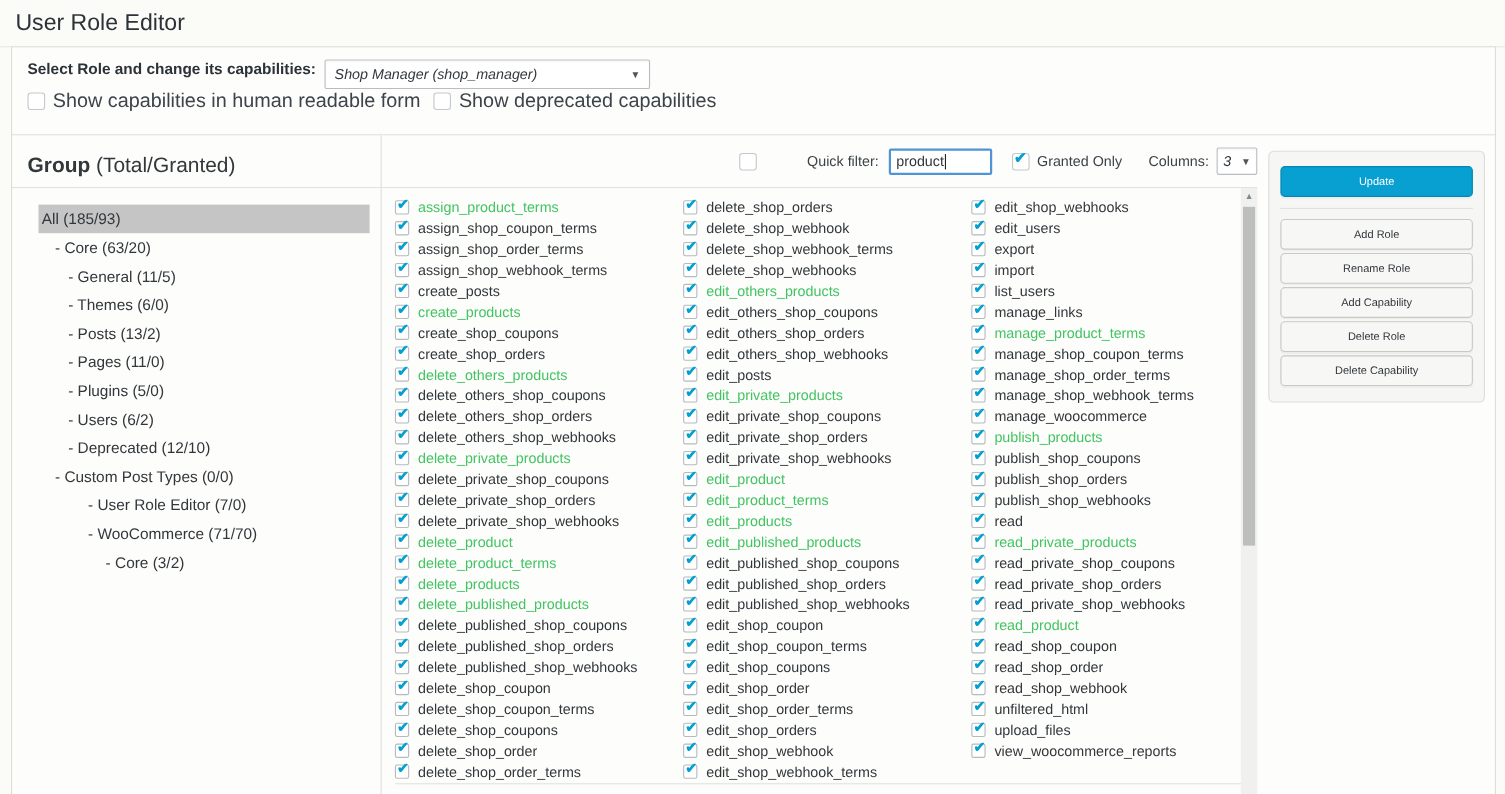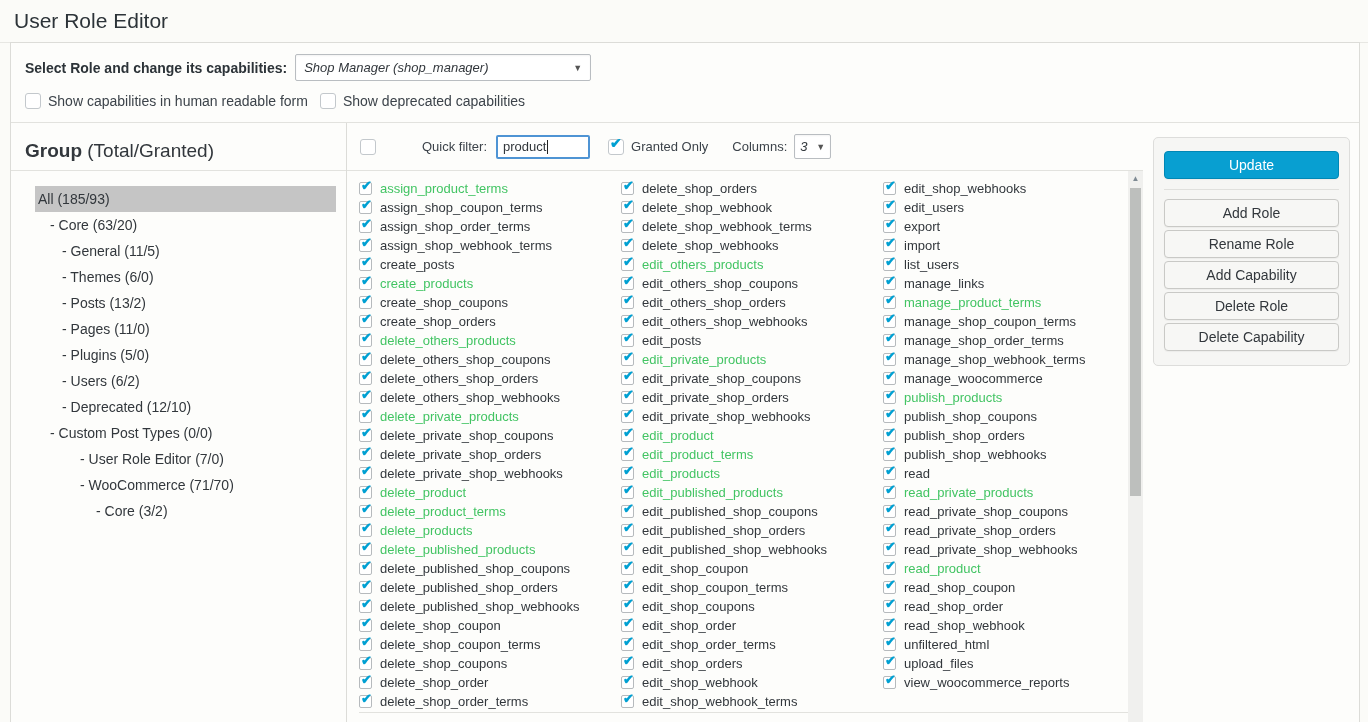--- a/index.html
+++ b/index.html
@@ -14,32 +14,32 @@
     margin:0; padding:9px 0 9px 14px;
     font-size:21px; font-weight:400; color:#2c3338;
     border-bottom:1px solid #e7e7e3;
   }
   .main-box {
     position:absolute; left:10px; right:8px; top:42px; bottom:-2px;
     border:1px solid #dcdcd8; background:#fdfdfb;
   }
   
   .top-section { padding:11px 0 0 14px; height:80px; border-bottom:1px solid #e2e2de; }
-  .role-row { display:flex; align-items:center; margin-bottom:12px; }
+  .role-row { display:flex; align-items:flex-start; }
   .role-label { font-size:14px; font-weight:bold; color:#2c3338; }
   .select {
     background:#fff; border:1px solid #b9bdc1; border-radius:2px;
     display:flex; align-items:center; justify-content:space-between;
     font-size:13px; color:#32373c; padding:0 8px;
     box-shadow:inset 0 1px 2px rgba(0,0,0,.05);
     font-style:italic;
   }
   .role-select { width:296px; height:27px; margin-left:8px; }
   .select-arrow { font-size:9px; color:#555; }
-  .opts-row { display:flex; align-items:center; font-size:14px; color:#3c434a; }
+  .opts-row { display:flex; align-items:center; font-size:18px; color:#3c434a; }
   .cb {
     width:16px; height:16px; flex:none; display:inline-block; position:relative;
     background:#fff; border:1px solid #c3c8cc; border-radius:3px;
   }
   .cb .mark, .cap-cb .mark {
     position:absolute; left:1px; top:-4px;
     color:var(--accent,#00a0d2); font-size:14px; font-weight:bold; line-height:1;
   }
   .opt { display:flex; align-items:center; gap:7px; }
   .opt + .opt { margin-left:12px; }
@@ -52,21 +52,21 @@
   .lvl0 { padding-left:27px; }
   .lvl1 { padding-left:39px; }
   .lvl2 { padding-left:51px; }
   .lvl3 { padding-left:69px; }
   .lvl4 { padding-left:85px; }
   .tree-item.selected { background:#c5c5c5; margin-left:24px; margin-right:10px; padding-left:3px; }
   
   .middle-panel { flex:1; position:relative; display:flex; flex-direction:column; }
   .filter-row {
     height:48px; flex:none; border-bottom:1px solid #e2e2de;
-    display:flex; align-items:center; padding-left:13px; font-size:13px; color:#3c434a;
+    display:flex; align-items:center; padding-left:13px; font-size:13px; color:#3c434a;justify-content:flex-end;
   }
   .ql-label { margin-left:46px; }
   .text-input {
     margin-left:9px; width:94px; height:24px; background:#fff;
     border:2px solid #4f94d4; border-radius:2px; padding:0 5px;
     display:flex; align-items:center; font-size:13px; color:#32373c;
   }
   .caret { width:1px; height:14px; background:#222; margin-left:1px; }
   .granted-cb { margin-left:18px; }
   .granted-label { margin-left:7px; }
@@ -88,21 +88,21 @@
   .sb-arrow { height:15px; text-align:center; font-size:8px; line-height:15px; color:#7e8a93; }
   .sb-thumb { position:absolute; top:17px; left:2px; width:11px; height:308px; background:#bdbfbd; }
   
   .right-panel { width:216px; flex:none; padding:14px 9px 0 10px; }
   .actions-box {
     border:1px solid #dddddb; background:#f6f6f4; border-radius:5px;
     padding:13px 10px 14px 10px;
   }
   .btn {
     display:block; width:100%; height:28px; margin:0; padding:0;
-    font-family:"Liberation Sans", sans-serif; font-size:14px; color:#32373c;
+    font-family:"Liberation Sans", sans-serif; font-size:10px; color:#32373c;
     background:#f7f7f5; border:1px solid #c9c9c6; border-radius:4px;
     box-shadow:0 1px 1px rgba(0,0,0,.04); cursor:pointer;
   }
   .btn + .btn { margin-top:3px; }
   .btn.primary {
     background:var(--primary,#089fd1); border-color:#0087b5; color:#fff;
   }
   .sep { height:1px; background:#e0e0dd; margin:10px 0 9px 0; }
 </style>
 </head>

